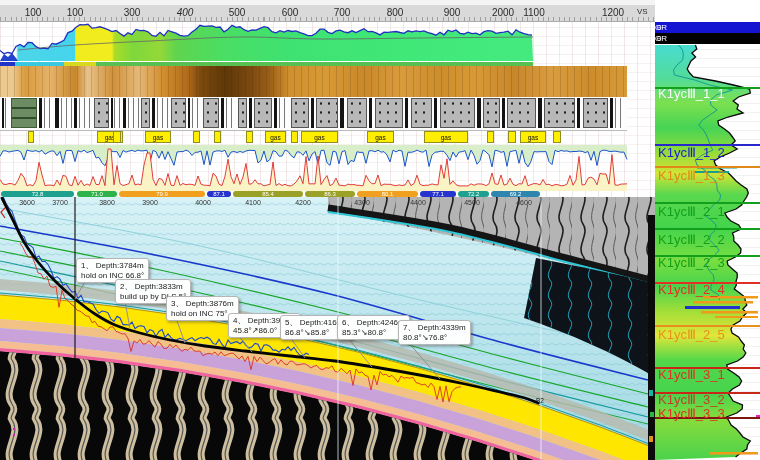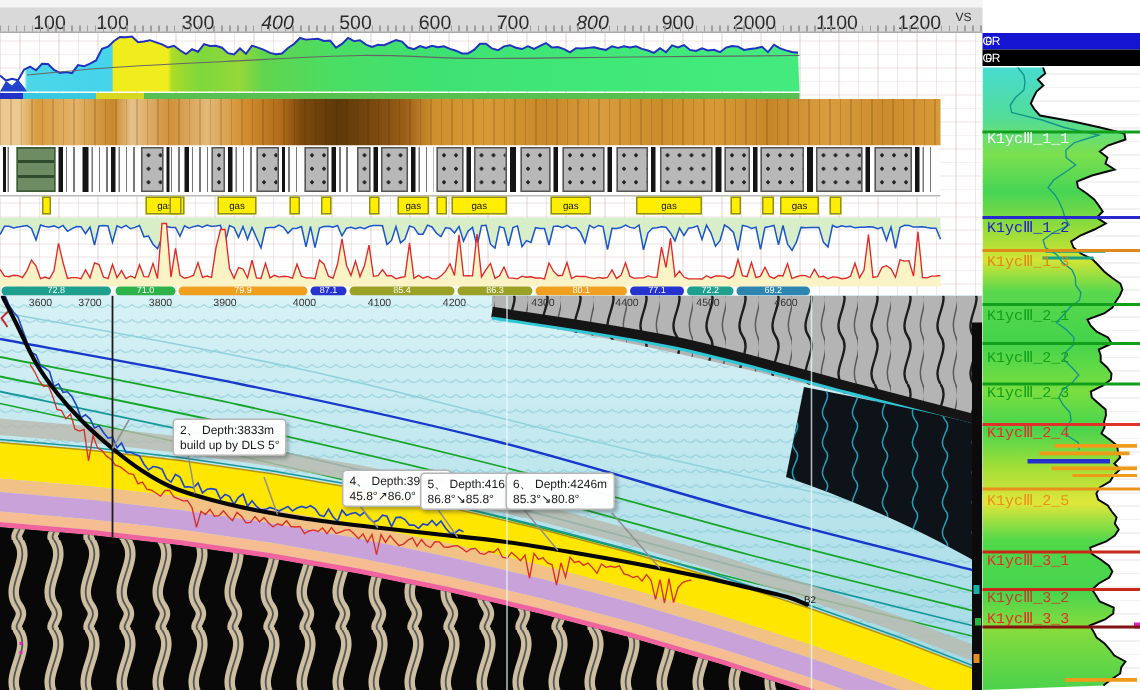--- a/index.html
+++ b/index.html
@@ -7,21 +7,21 @@
        font-family:"Liberation Sans",sans-serif;}
   .abs{position:absolute;}
   #gridbg{left:0;top:0;width:655px;height:197px;background:#fff;
     background-image:
       repeating-linear-gradient(90deg, rgba(190,150,150,.22) 0 1px, transparent 1px 13px),
       repeating-linear-gradient(180deg, rgba(190,160,160,.14) 0 1px, transparent 1px 9px);}
   #ruler{left:0;top:0;width:655px;height:22px;background:#f4f4f4;}
   #rulerband{left:0;top:5px;width:655px;height:16px;background:#d9d9d9;border-bottom:1px solid #aaa;}
   #rulerband:after{content:"";position:absolute;left:0;bottom:0;width:655px;height:4px;
       background-image:repeating-linear-gradient(90deg,#9f9f9f 0 1px,transparent 1px 5.27px);}
-  .rn{position:absolute;top:2px;font-size:13px;color:#2a2a2a;transform:translateX(-50%);}
+  .rn{position:absolute;top:2px;font-size:10px;color:#2a2a2a;transform:translateX(-50%);}
   #vsLabel{position:absolute;top:2px;left:637px;font-size:8px;color:#2a2a2a;}
   #svgGR{left:0;top:22px;width:648px;height:40px;}
   #stripMini{left:0;top:62px;width:533px;height:4px;
       background:linear-gradient(90deg,#2233c8 0 2.9%,#38c8e0 2.9% 12%,#d8d820 12% 18%,#58c050 18% 100%);}
   #stripOrange{left:0;top:66px;width:627px;height:31px;
       background-image:
        repeating-linear-gradient(90deg, rgba(60,30,0,.16) 0 1px, transparent 1px 7px),
        linear-gradient(90deg,#ecc98f 0,#ecc98f 2%,#d99b3e 4%,#e5b369 8%,#c8872a 12%,#e8c28a 14%,
         #d0913a 18%,#e4b878 22%,#d28e2e 26%,#b06a1a 30%,#7c4a0e 32%,#5e3808 36%,#7c4a10 40%,
         #9a5f18 43%,#cf8f2e 46%,#d89a36 52%,#c98829 58%,#d99c3c 64%,#cc8d2c 70%,#d89936 76%,
@@ -51,44 +51,44 @@
   #b2lab{position:absolute;font-size:6.5px;color:#111;}
   .mdot{position:absolute;width:2px;height:2px;background:#e020c0;}
   #panel{left:655px;top:22px;width:105px;height:438px;background:#fff;
      background-image:repeating-linear-gradient(180deg, rgba(0,0,0,.05) 0 1px, transparent 1px 9px);}
   .ph{position:absolute;left:0;width:105px;height:11px;font-size:8px;line-height:11px;color:#fff;}
   .ph .pmin{position:absolute;left:2px;}
   .ph .pcur{position:absolute;left:0;width:96px;text-align:left;}
   #ph1{top:0;background:#1414d2;}
   #ph2{top:11px;background:#000;}
   #svgPanel{position:absolute;left:0;top:22px;}
-  .tl{position:absolute;left:3px;font-size:10px;transform:translateY(-50%);white-space:nowrap;font-family:Liberation Mono, monospace;}
+  .tl{position:absolute;left:3px;font-size:13px;transform:translateY(-50%);white-space:nowrap;}
   .tline{position:absolute;left:0;width:105px;height:1.5px;}
   #magTick{position:absolute;left:101px;width:4px;height:4px;background:#e020c0;}
 </style>
 </head>
 <body>
 
 <div id="root">
   <div id="gridbg" class="abs"></div>
 
   <div id="ruler" class="abs">
     <div id="rulerband" class="abs">
       <span id="vsLabel">VS</span>
     <div class="rn" style="left: 33px;">100</div>
         <div class="rn" style="left: 75px;">100</div>
         <div class="rn" style="left: 132px;">300</div>
         <div class="rn" style="left: 185px; font-style: italic;">400</div>
         <div class="rn" style="left: 237px;">500</div>
         <div class="rn" style="left: 290px;">600</div>
         <div class="rn" style="left: 342px;">700</div>
-        <div class="rn" style="left: 395px; font-style: italic;">800</div>
+        <div class="rn" style="left: 395px;">800</div>
         <div class="rn" style="left: 452px;">900</div>
         <div class="rn" style="left: 503px;">2000</div>
-        <div class="rn" style="left: 558px;">1100</div>
+        <div class="rn" style="left: 534px;">1100</div>
         <div class="rn" style="left: 613px;">1200</div>
       </div>
   </div>
 
   <svg id="svgGR" class="abs" viewBox="0 22 648 40">
       <defs>
         <linearGradient id="gradGR" gradientUnits="userSpaceOnUse" x1="0" y1="0" x2="533" y2="0">
           <stop offset="0" stop-color="#ffffff"></stop>
           <stop offset="0.03" stop-color="#ffffff"></stop>
           <stop offset="0.034" stop-color="#4cd6e8"></stop>
@@ -271,35 +271,47 @@
       <div class="dlab" style="left: 60px; top: 2px;">3700</div>
       <div class="dlab" style="left: 107px; top: 2px;">3800</div>
       <div class="dlab" style="left: 150px; top: 2px;">3900</div>
       <div class="dlab" style="left: 203px; top: 2px;">4000</div>
       <div class="dlab" style="left: 253px; top: 2px;">4100</div>
       <div class="dlab" style="left: 303px; top: 2px;">4200</div>
       <div class="dlab" style="left: 362px; top: 2px;">4300</div>
       <div class="dlab" style="left: 418px; top: 2px;">4400</div>
       <div class="dlab" style="left: 472px; top: 2px;">4500</div>
       <div class="dlab" style="left: 524px; top: 2px;">4600</div>
+      <div class="co" style="left: 76px; top: 61px;">
+        <span>1、 Depth:3784m</span>
+        <span>hold on INC 66.8°</span>
+      </div>
       <div class="co" style="left: 115px; top: 82px;">
         <span>2、 Depth:3833m</span>
         <span>build up by DLS 5°</span>
       </div>
+      <div class="co" style="left: 166px; top: 99px;">
+        <span>3、 Depth:3876m</span>
+        <span>hold on INC 75°</span>
+      </div>
       <div class="co" style="left: 228px; top: 116px;">
         <span>4、 Depth:3933m</span>
         <span>45.8°↗86.0°</span>
       </div>
       <div class="co" style="left: 280px; top: 118px;">
         <span>5、 Depth:4163m</span>
         <span>86.8°↘85.8°</span>
       </div>
       <div class="co" style="left: 337px; top: 118px;">
         <span>6、 Depth:4246m</span>
         <span>85.3°↘80.8°</span>
+      </div>
+      <div class="co" style="left: 398px; top: 123px;">
+        <span>7、 Depth:4339m</span>
+        <span>80.8°↘76.8°</span>
       </div>
       <div class="mdot" style="left: 13px; top: 231px;"></div>
       <div class="mdot" style="left: 13px; top: 237px;"></div>
     </div>
 
   <div id="panel" class="abs">
     <div id="ph1" class="ph" style="background: rgb(20, 20, 210);">
       <span class="pmin">0</span>
       <span class="pcur">GR</span>
     </div>

